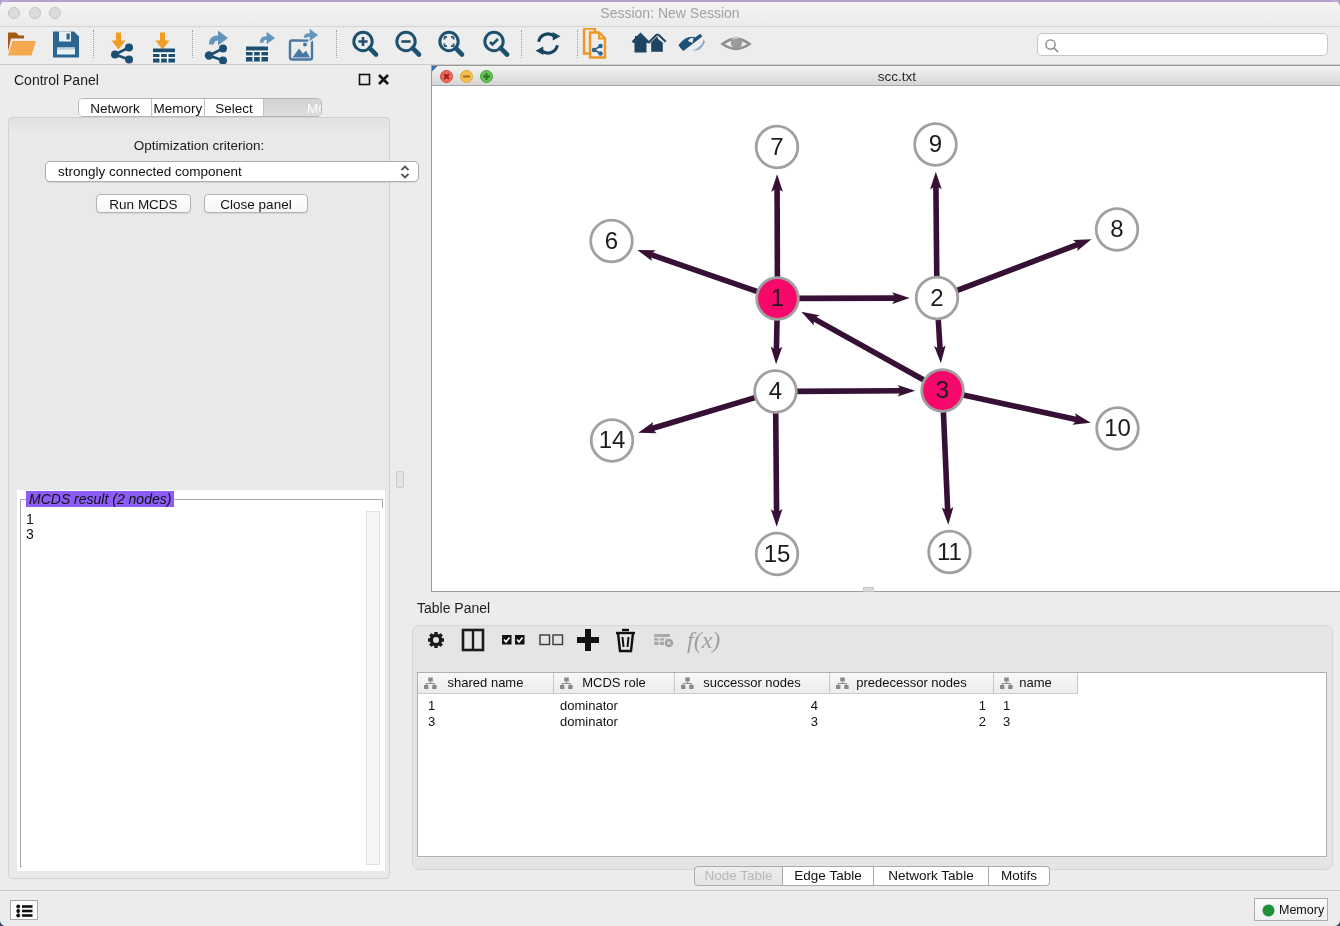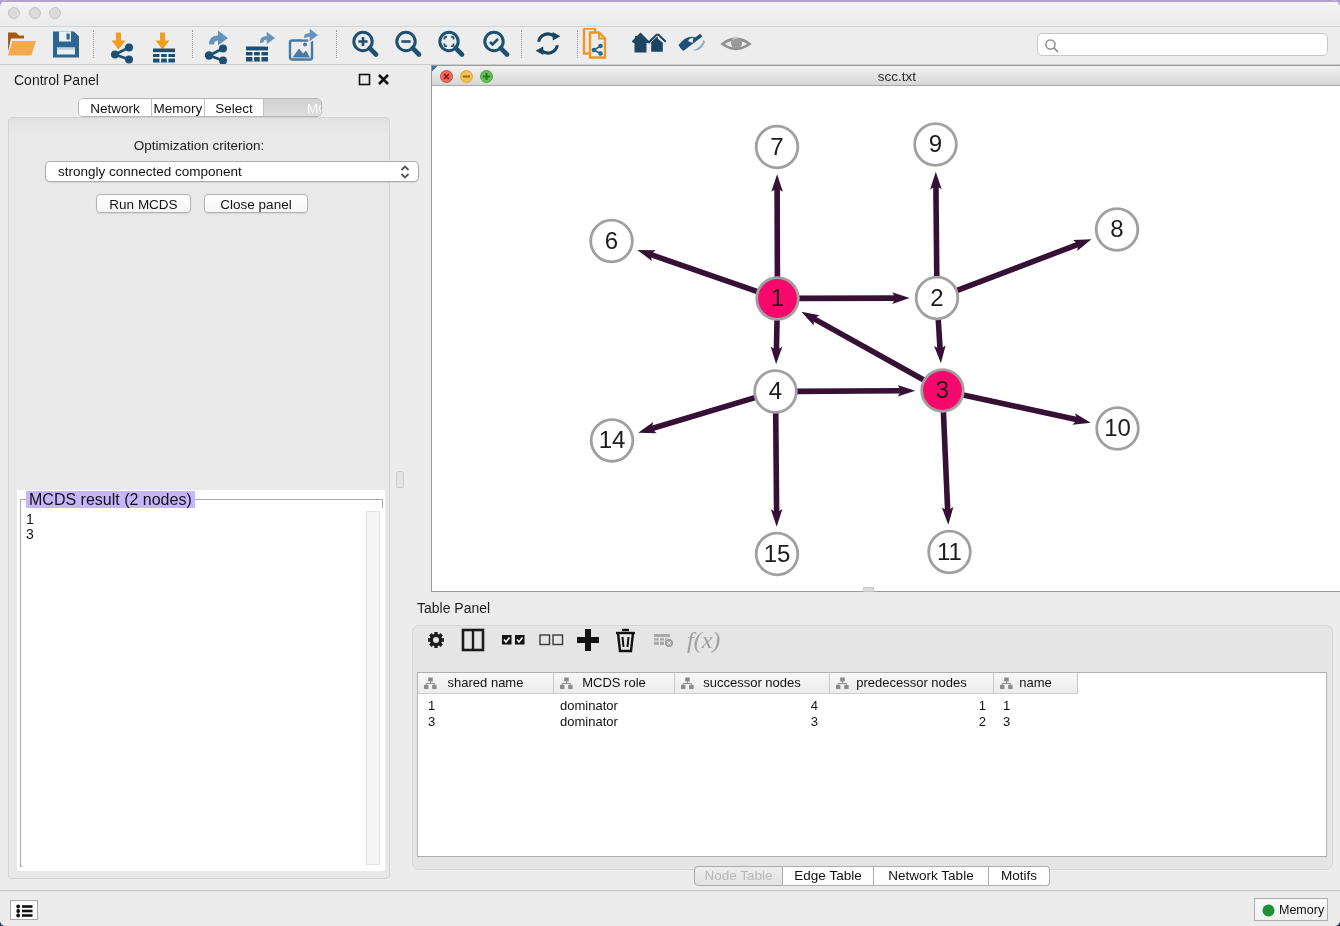--- a/index.html
+++ b/index.html
@@ -39,22 +39,22 @@
               font-size:13.5px; color:#1a1a1a; }
   .selectbox { position:absolute; left:36px; top:43px; width:374px; height:21px; background:#fff;
                border:1px solid #ababab; border-radius:5px; font-size:13.5px; color:#111;
                line-height:19px; padding-left:12px; box-shadow:0 1px 1px rgba(0,0,0,0.08); }
   .btn { position:absolute; height:19px; background:linear-gradient(#ffffff,#f6f6f6); border:1px solid #b3b3b3;
          border-radius:4px; font-size:13.5px; color:#111; text-align:center; line-height:19px;
          box-shadow:0 1px 1px rgba(0,0,0,0.08); }
   .whitebox { position:absolute; left:8px; top:372px; width:368px; height:381px; background:#fff; }
   .fieldset { position:absolute; left:3px; top:9px; width:363px; height:368px;
               border:1px solid #a8a8a8; }
-  .fieldlegend { position:absolute; left:5px; top:-9px; background:#c4b5fd; padding:0 3px;
-                 font-size:16px; color:#111; }
+  .fieldlegend { position:absolute; left:5px; top:-9px; background:#8b5cf6; padding:0 3px;
+                 font-size:14px; color:#111;font-style:italic; }
   .resultarea { position:absolute; left:1px; top:8px; width:361px; height:359px;
                 background:#fff; font-size:14px; color:#111; }
   .scrolltrack { position:absolute; right:3px; top:3px; width:14px; height:354px;
                  background:#f5f5f5; border:1px solid #e2e2e2; }
   
   .netframe { position:absolute; left:404px; top:65px; width:932px; height:527px;
               border:1px solid #9a9a9a; border-top:none; background:#fff;margin-left:27px; }
   .nettitle { position:absolute; left:0; top:0; width:930px; height:21px;
               background:linear-gradient(#f2f2f2,#d6d6d6); border-bottom:1px solid #a8a8a8;
               border-top:1px solid #9a9a9a; }
@@ -84,20 +84,21 @@
              background:#fdfdfd; border:1px solid #a9a9a9; }
 </style>
 </head>
 <body>
 <div class="window">
 
   <div class="titlebar">
     <div class="tl" style="left:8px"></div>
     <div class="tl" style="left:28.5px"></div>
     <div class="tl" style="left:48.5px"></div>
+    <div class="title">Session: New Session</div>
   </div>
 
   <div class="toolbar">
     <div class="tsep" style="left:93px"></div>
     <div class="tsep" style="left:192px"></div>
     <div class="tsep" style="left:336px"></div>
     <div class="tsep" style="left:521px"></div>
     <div class="tsep" style="left:577px"></div>
     <svg class="abs" style="left:0;top:0" width="780" height="36" viewBox="0 0 780 36">
         <g transform="translate(0,-1.5)">

